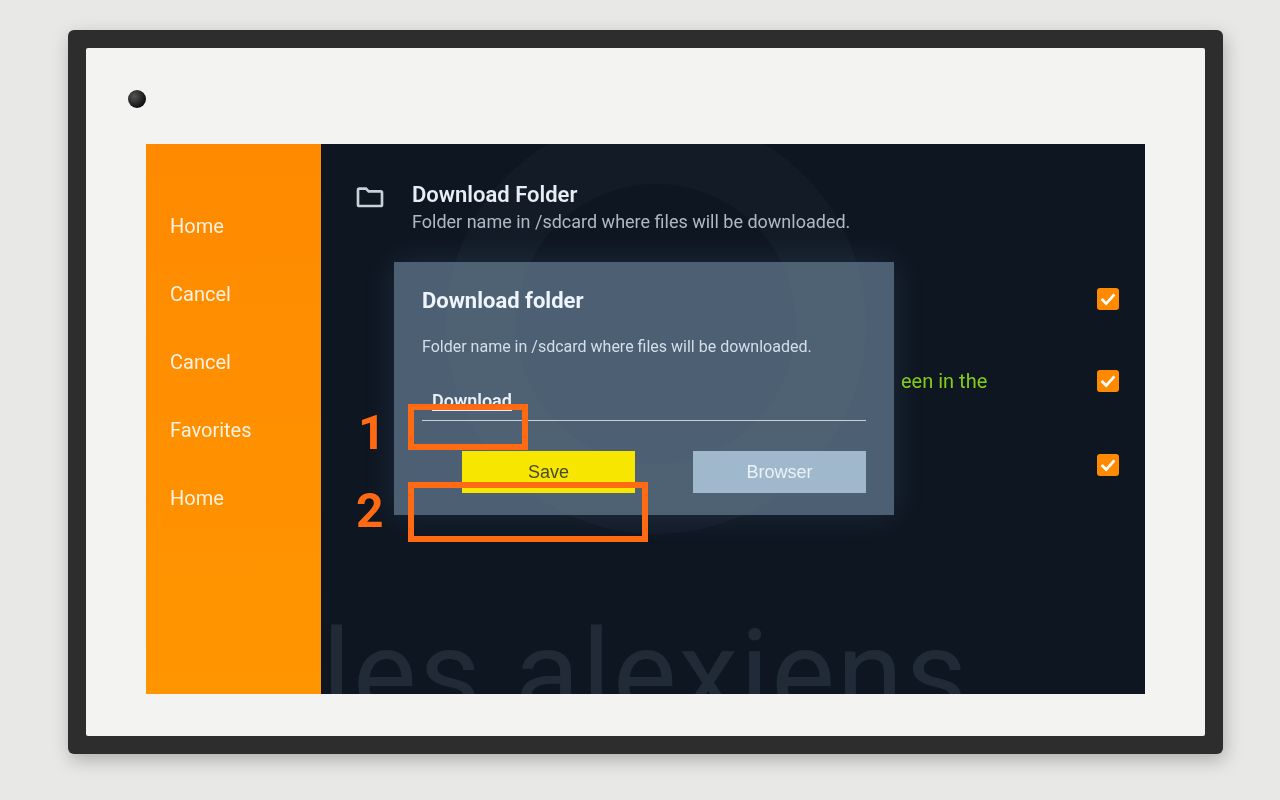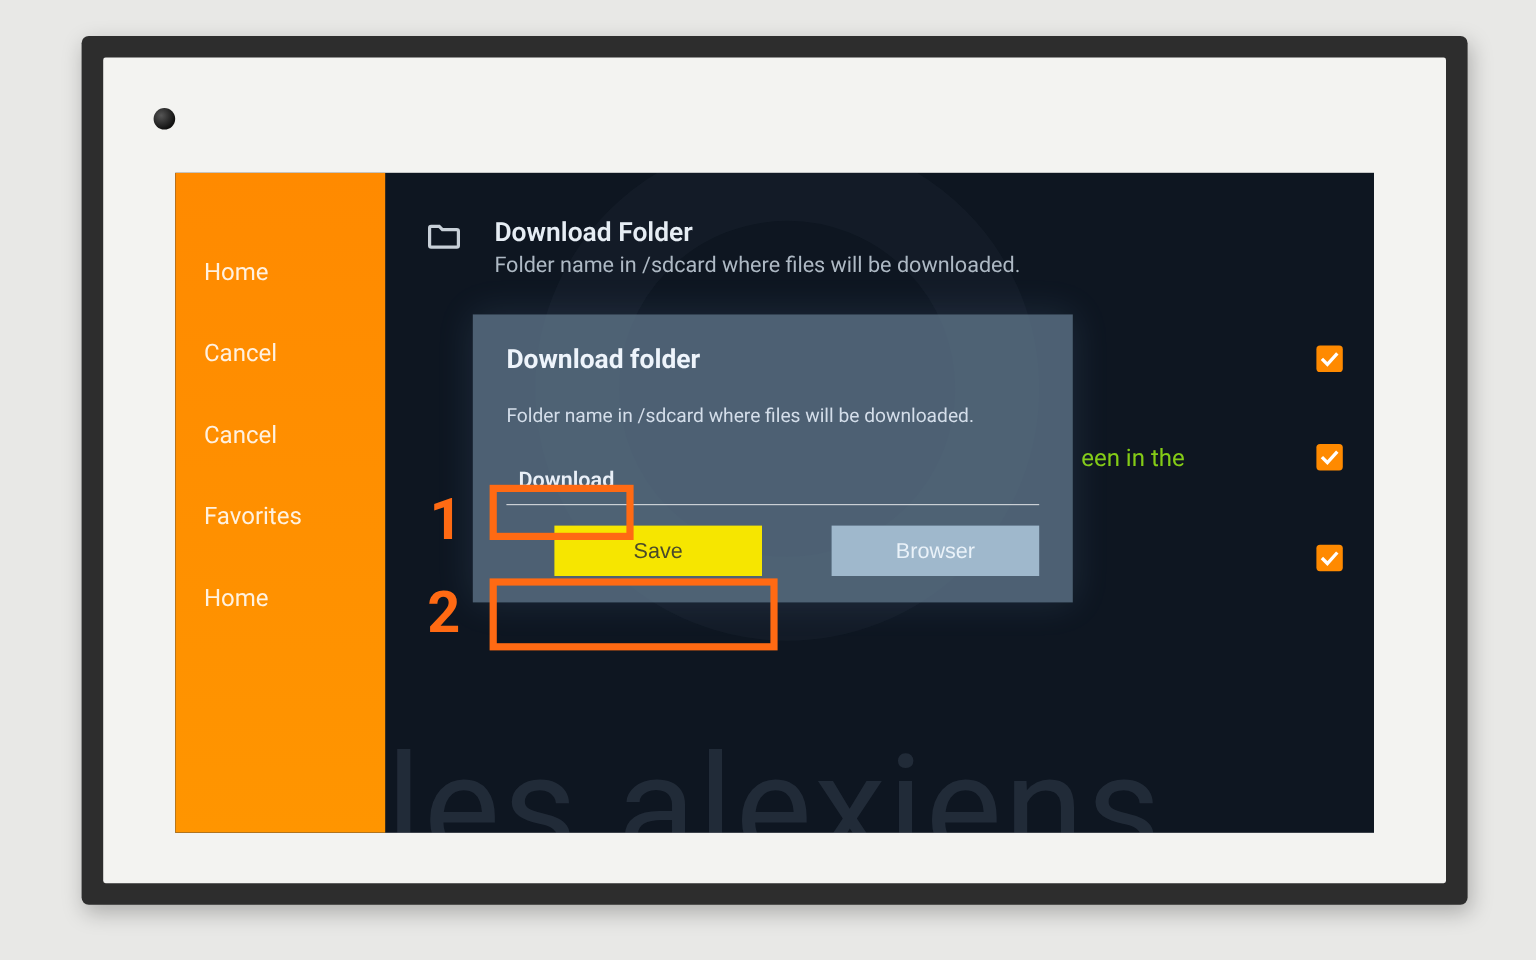--- a/index.html
+++ b/index.html
@@ -91,21 +91,21 @@
   .dialog {
     position: absolute;
     top: 118px; left: 248px;
     width: 500px;
     background: rgba(95,118,138,0.78);
     padding: 26px 28px 22px 28px;
     box-shadow: 0 0 30px rgba(150,200,255,0.12);
   }
   .dlg-title { color: #eef4fb; font-size: 22px; font-weight: 700; margin-bottom: 24px; }
   .dlg-sub   { color: #d4deea; font-size: 16px; margin-bottom: 30px; }
-  .dlg-input-row { position: relative; margin-bottom: 23px; }
+  .dlg-input-row { position: relative; margin-bottom: 36px; }
   .dlg-input {
     display: inline-block;
     color: #e9eff7; font-size: 18px; font-weight: 600;
     padding: 4px 10px;
     text-decoration: underline;
     text-underline-offset: 3px;
   }
   .dlg-underline {
     position: absolute;
     left: 0; right: 0; bottom: -6px;

